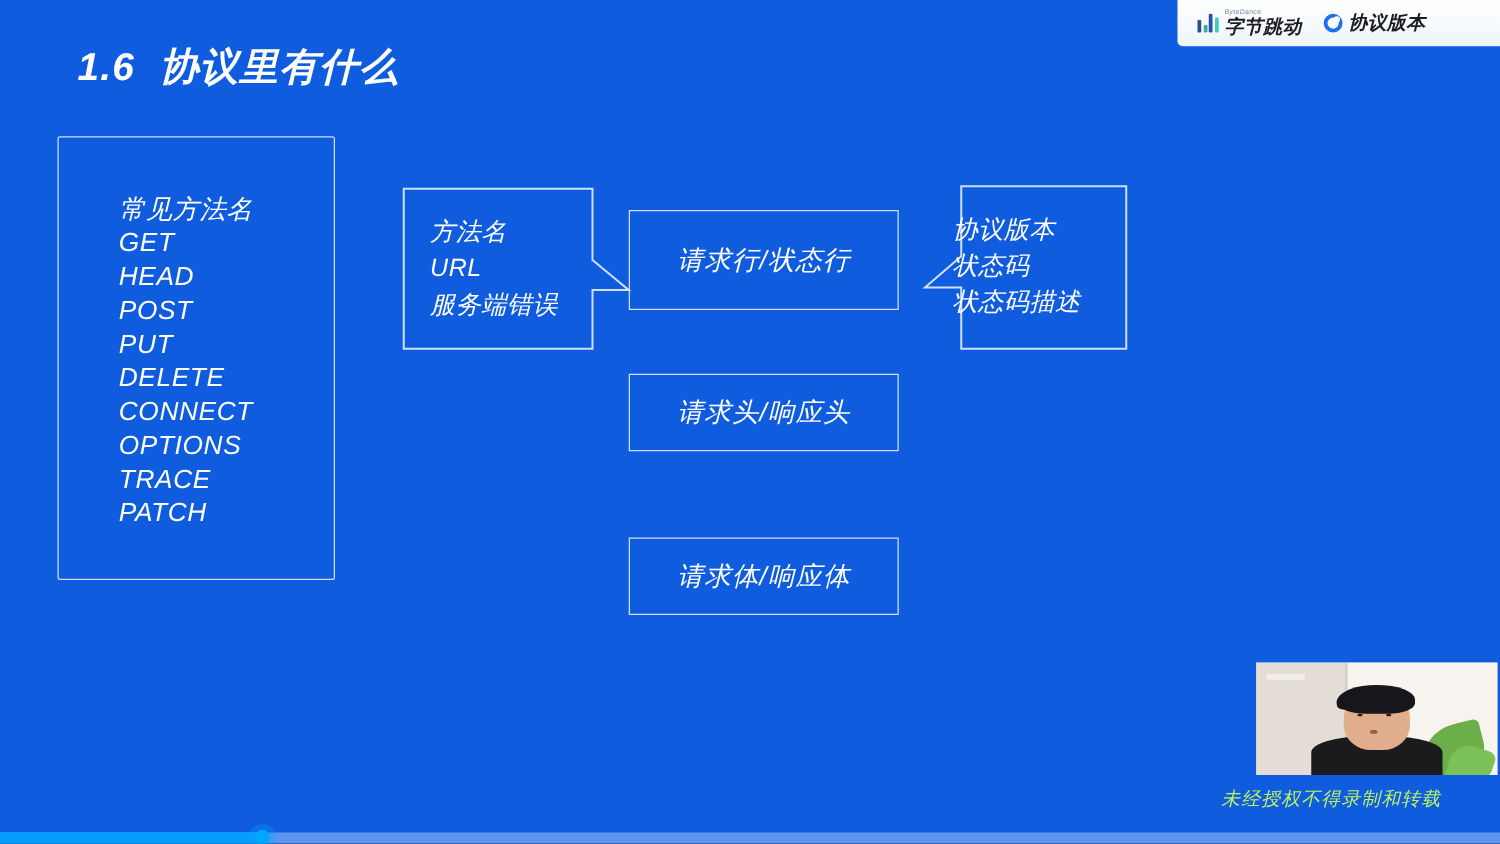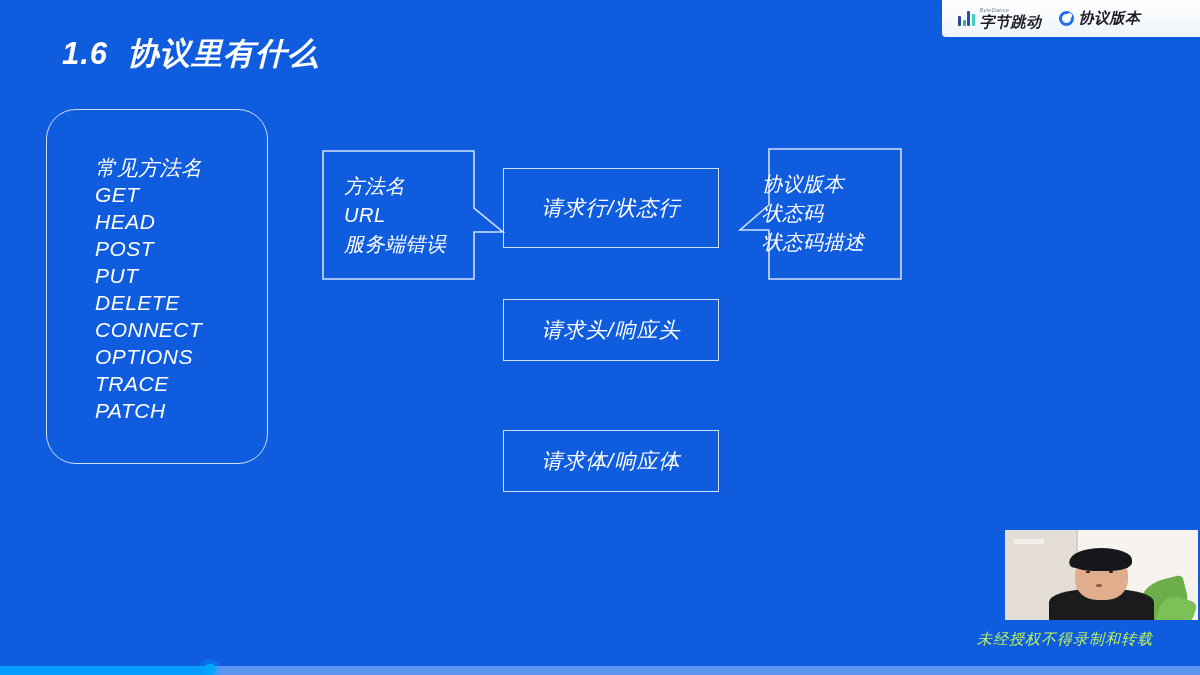--- a/index.html
+++ b/index.html
@@ -67,21 +67,21 @@
     letter-spacing: 1px;
     white-space: pre;
   }
 
   
   .rbox {
     position: absolute;
     border: 1.6px solid #cfe0fb;
     box-sizing: border-box;
   }
-  .round { border-radius: 30px; }
+  .round { border-radius: 2px; }
 
   .methods-box {
     left: 46px; top: 109px;
     width: 222px; height: 355px;
   }
   .methods-list {
     position: absolute;
     left: 48px; top: 44px;
     font-size: 21px;
     line-height: 27px;

